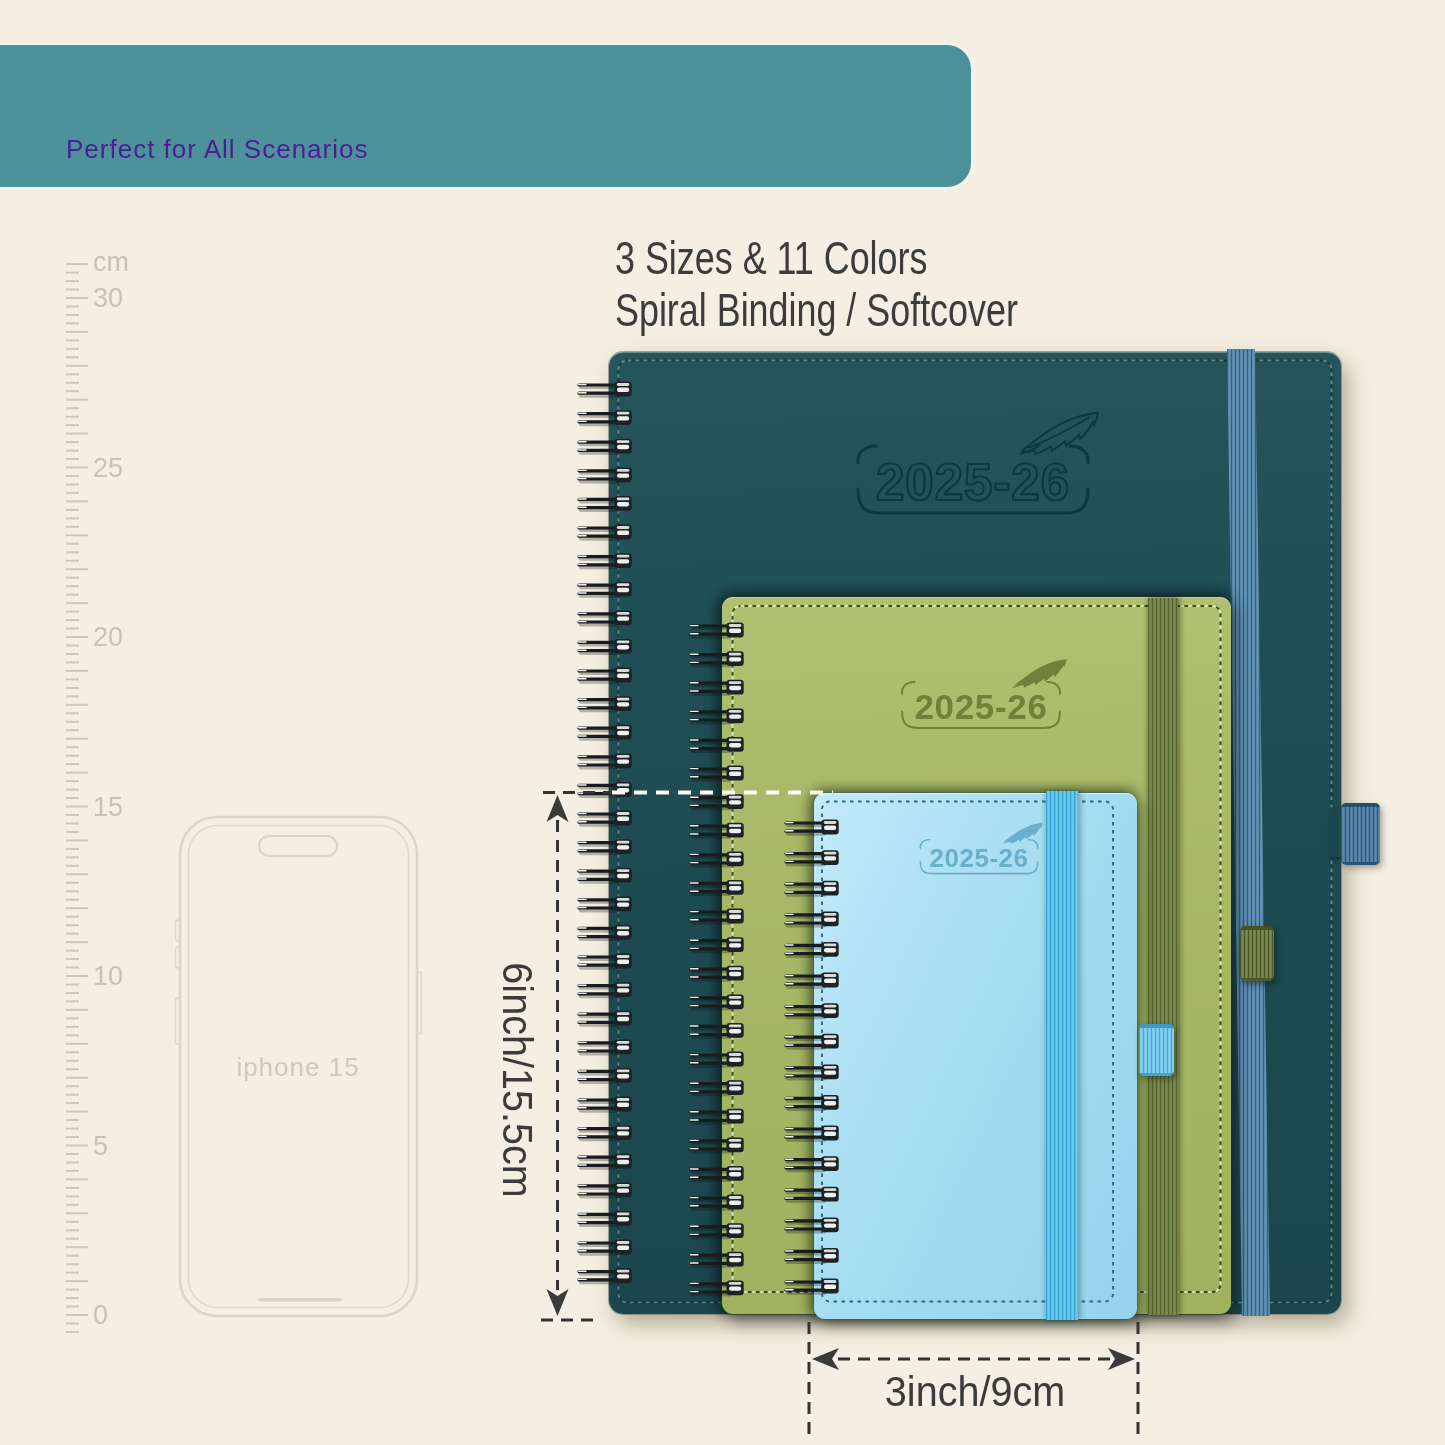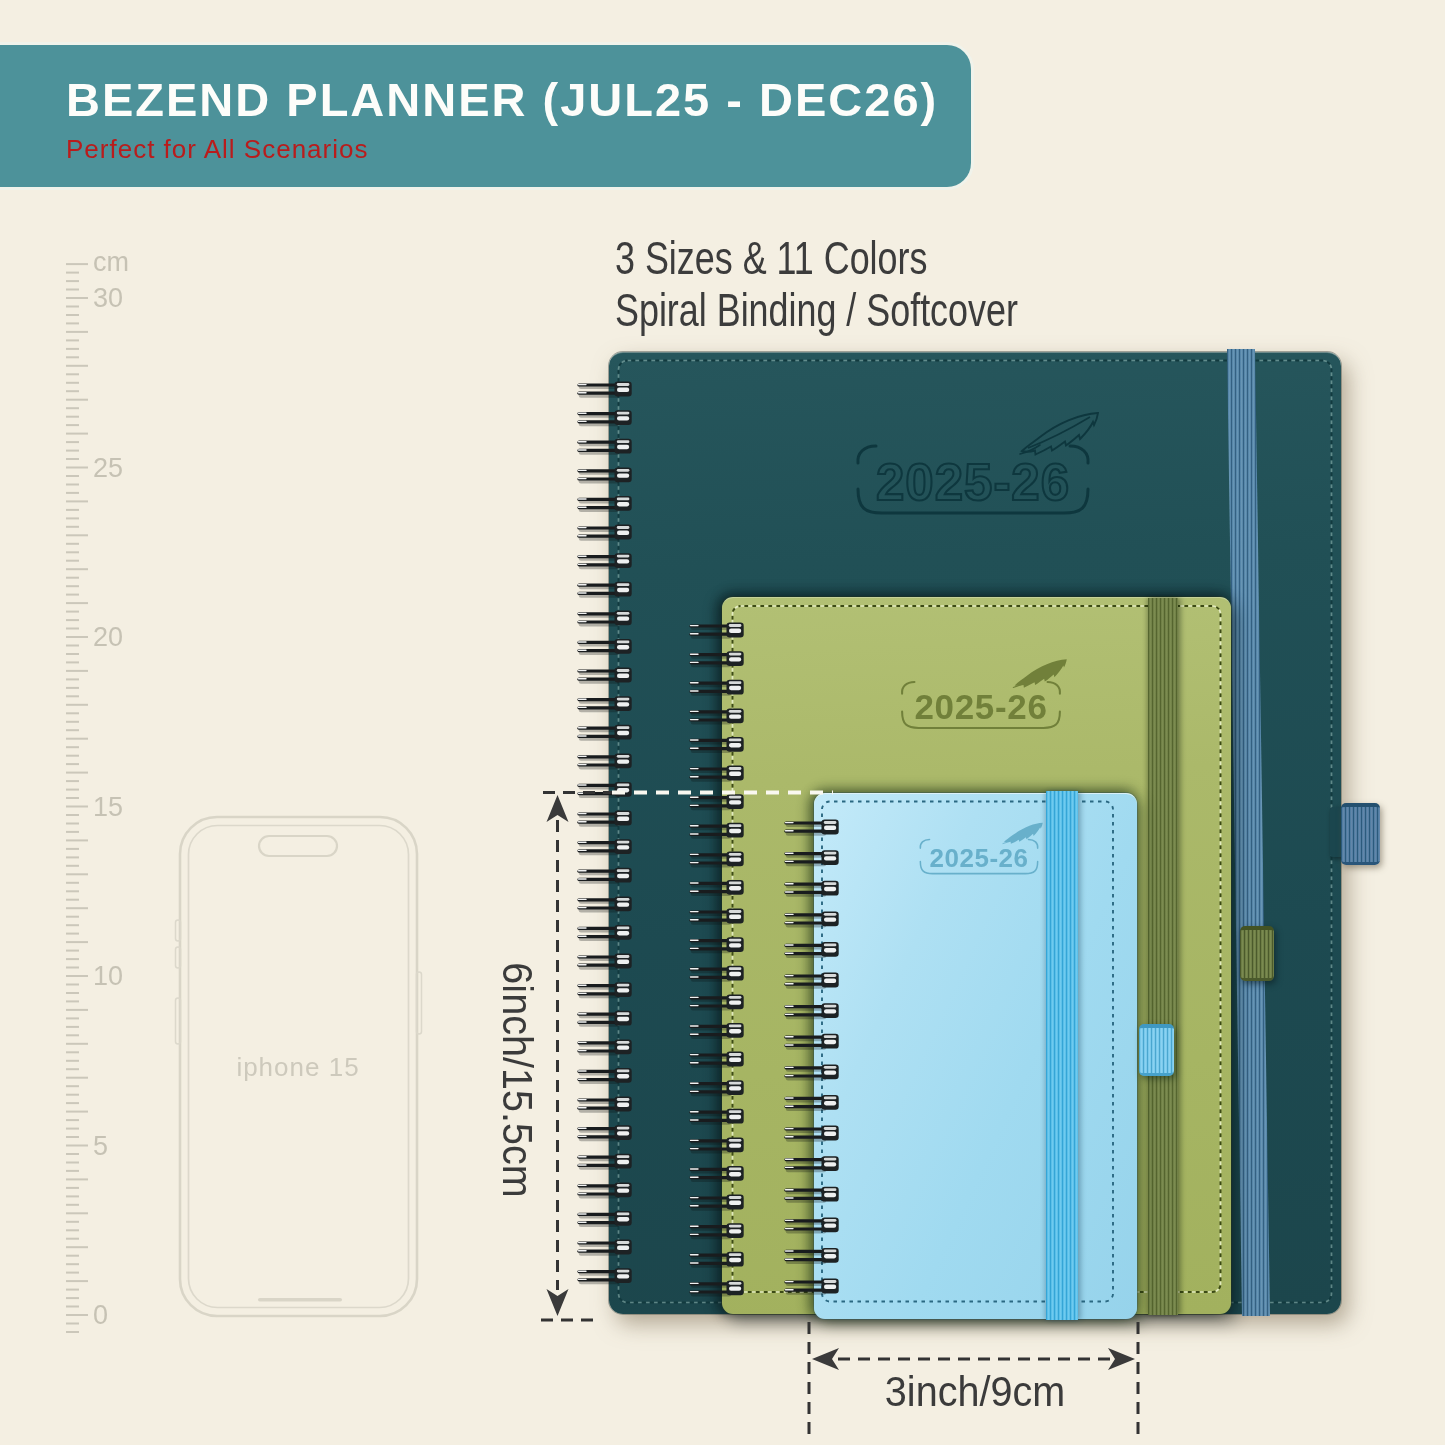--- a/index.html
+++ b/index.html
@@ -2,23 +2,22 @@
 <html><head><meta charset="utf-8">
 <style>
 html,body{margin:0;padding:0}
 #page{position:relative;width:1445px;height:1445px;background:#f4efe2;overflow:hidden;font-family:"Liberation Sans",sans-serif}
 .abs{position:absolute}
 </style></head><body>
 <div id="page">
 
 <div class="abs" style="left:0;top:45px;width:971px;height:142px;background:#4d929a;border-radius:0 24px 24px 0;box-shadow:0 0 0 3px rgba(236,246,243,.55)"></div>
 
-<div class="abs" style="left:66px;top:72px;width:950px;color:#fdfdfa;font-size:47px;font-weight:bold;letter-spacing:2px;white-space:nowrap">BEZEND PLANNER (JUL25 - DEC26)</div>
-
-<div class="abs" style="left:66px;top:134px;color:#b91c1c;font-size:26px;letter-spacing:1px;white-space:nowrap">Perfect for All Scenarios</div>
+
+<div class="abs" style="left:66px;top:134px;color:#4c1d95;font-size:26px;letter-spacing:1px;white-space:nowrap">Perfect for All Scenarios</div>
 
 <svg class="abs" style="left:0;top:0" width="140" height="1380" viewBox="0 0 140 1380">
 <line x1="66" y1="1332.0" x2="79" y2="1332.0" stroke="#cbc7ba" stroke-width="2"></line>
       <line x1="66" y1="1323.5" x2="79" y2="1323.5" stroke="#cbc7ba" stroke-width="2"></line>
       <line x1="66" y1="1315.0" x2="88" y2="1315.0" stroke="#cbc7ba" stroke-width="2"></line>
       <line x1="66" y1="1306.5" x2="79" y2="1306.5" stroke="#cbc7ba" stroke-width="2"></line>
       <line x1="66" y1="1298.1" x2="79" y2="1298.1" stroke="#cbc7ba" stroke-width="2"></line>
       <line x1="66" y1="1289.6" x2="79" y2="1289.6" stroke="#cbc7ba" stroke-width="2"></line>
       <line x1="66" y1="1281.1" x2="88" y2="1281.1" stroke="#cbc7ba" stroke-width="2"></line>
       <line x1="66" y1="1272.6" x2="79" y2="1272.6" stroke="#cbc7ba" stroke-width="2"></line>

